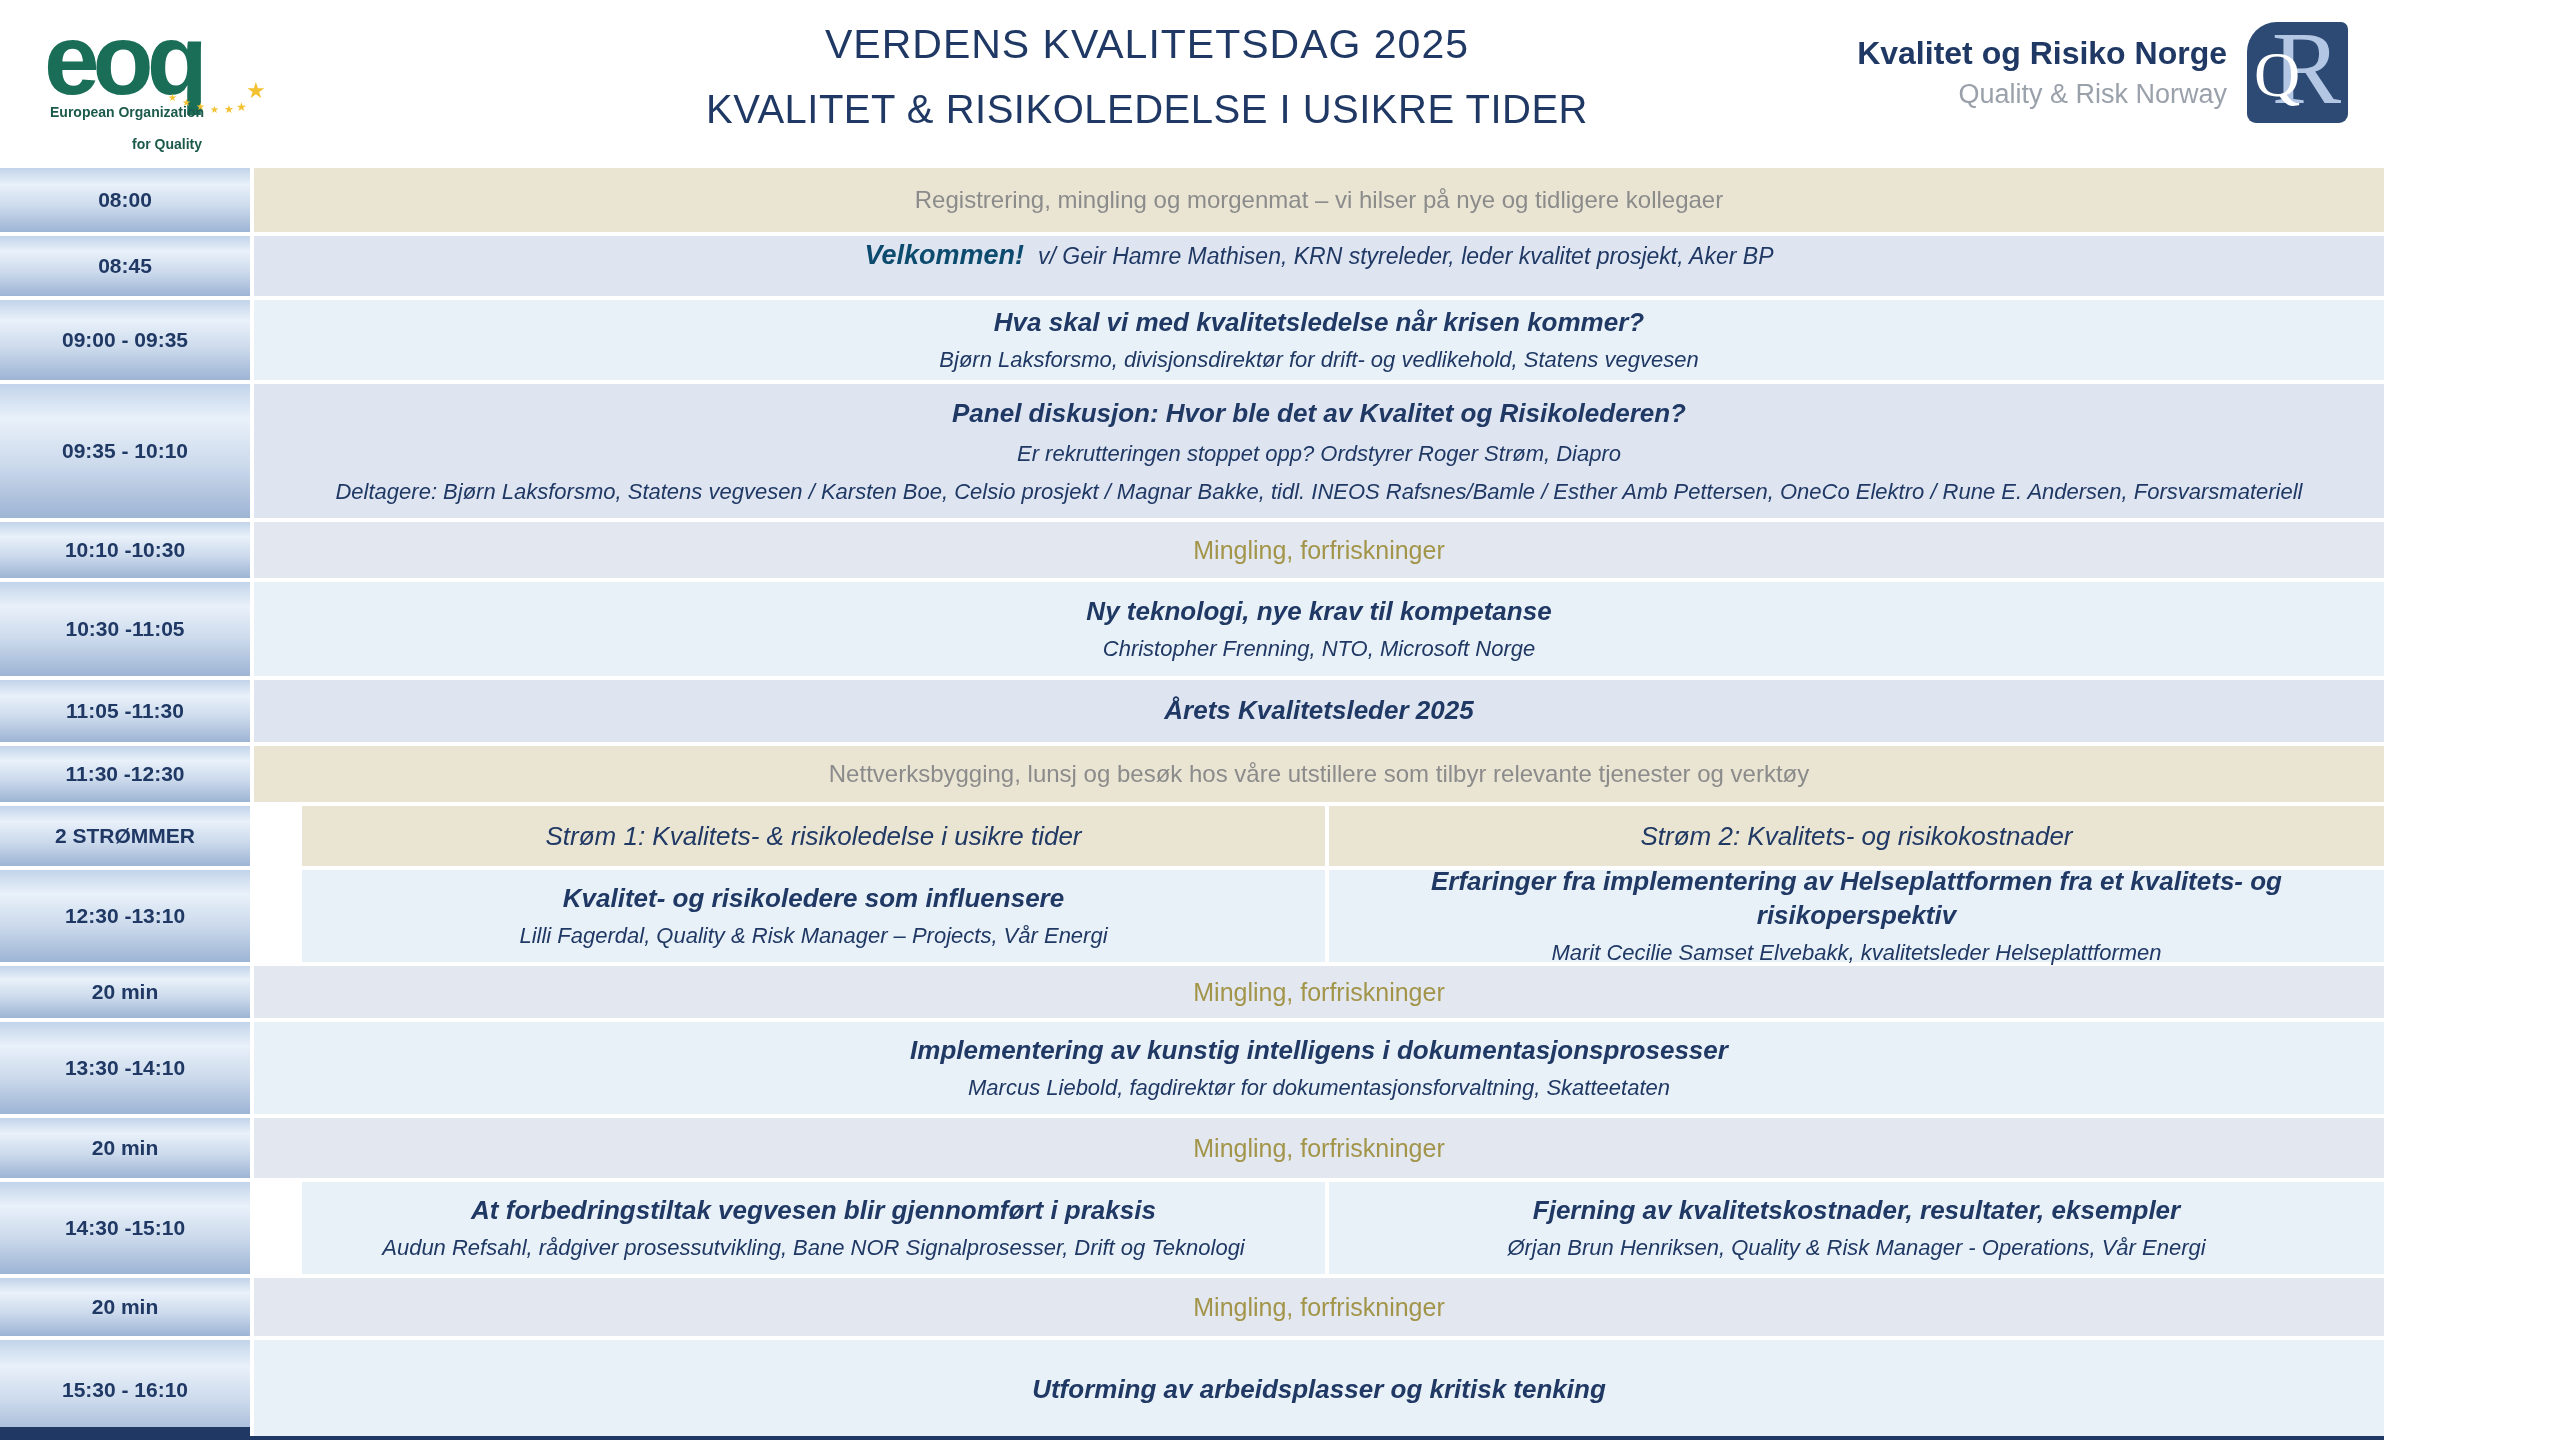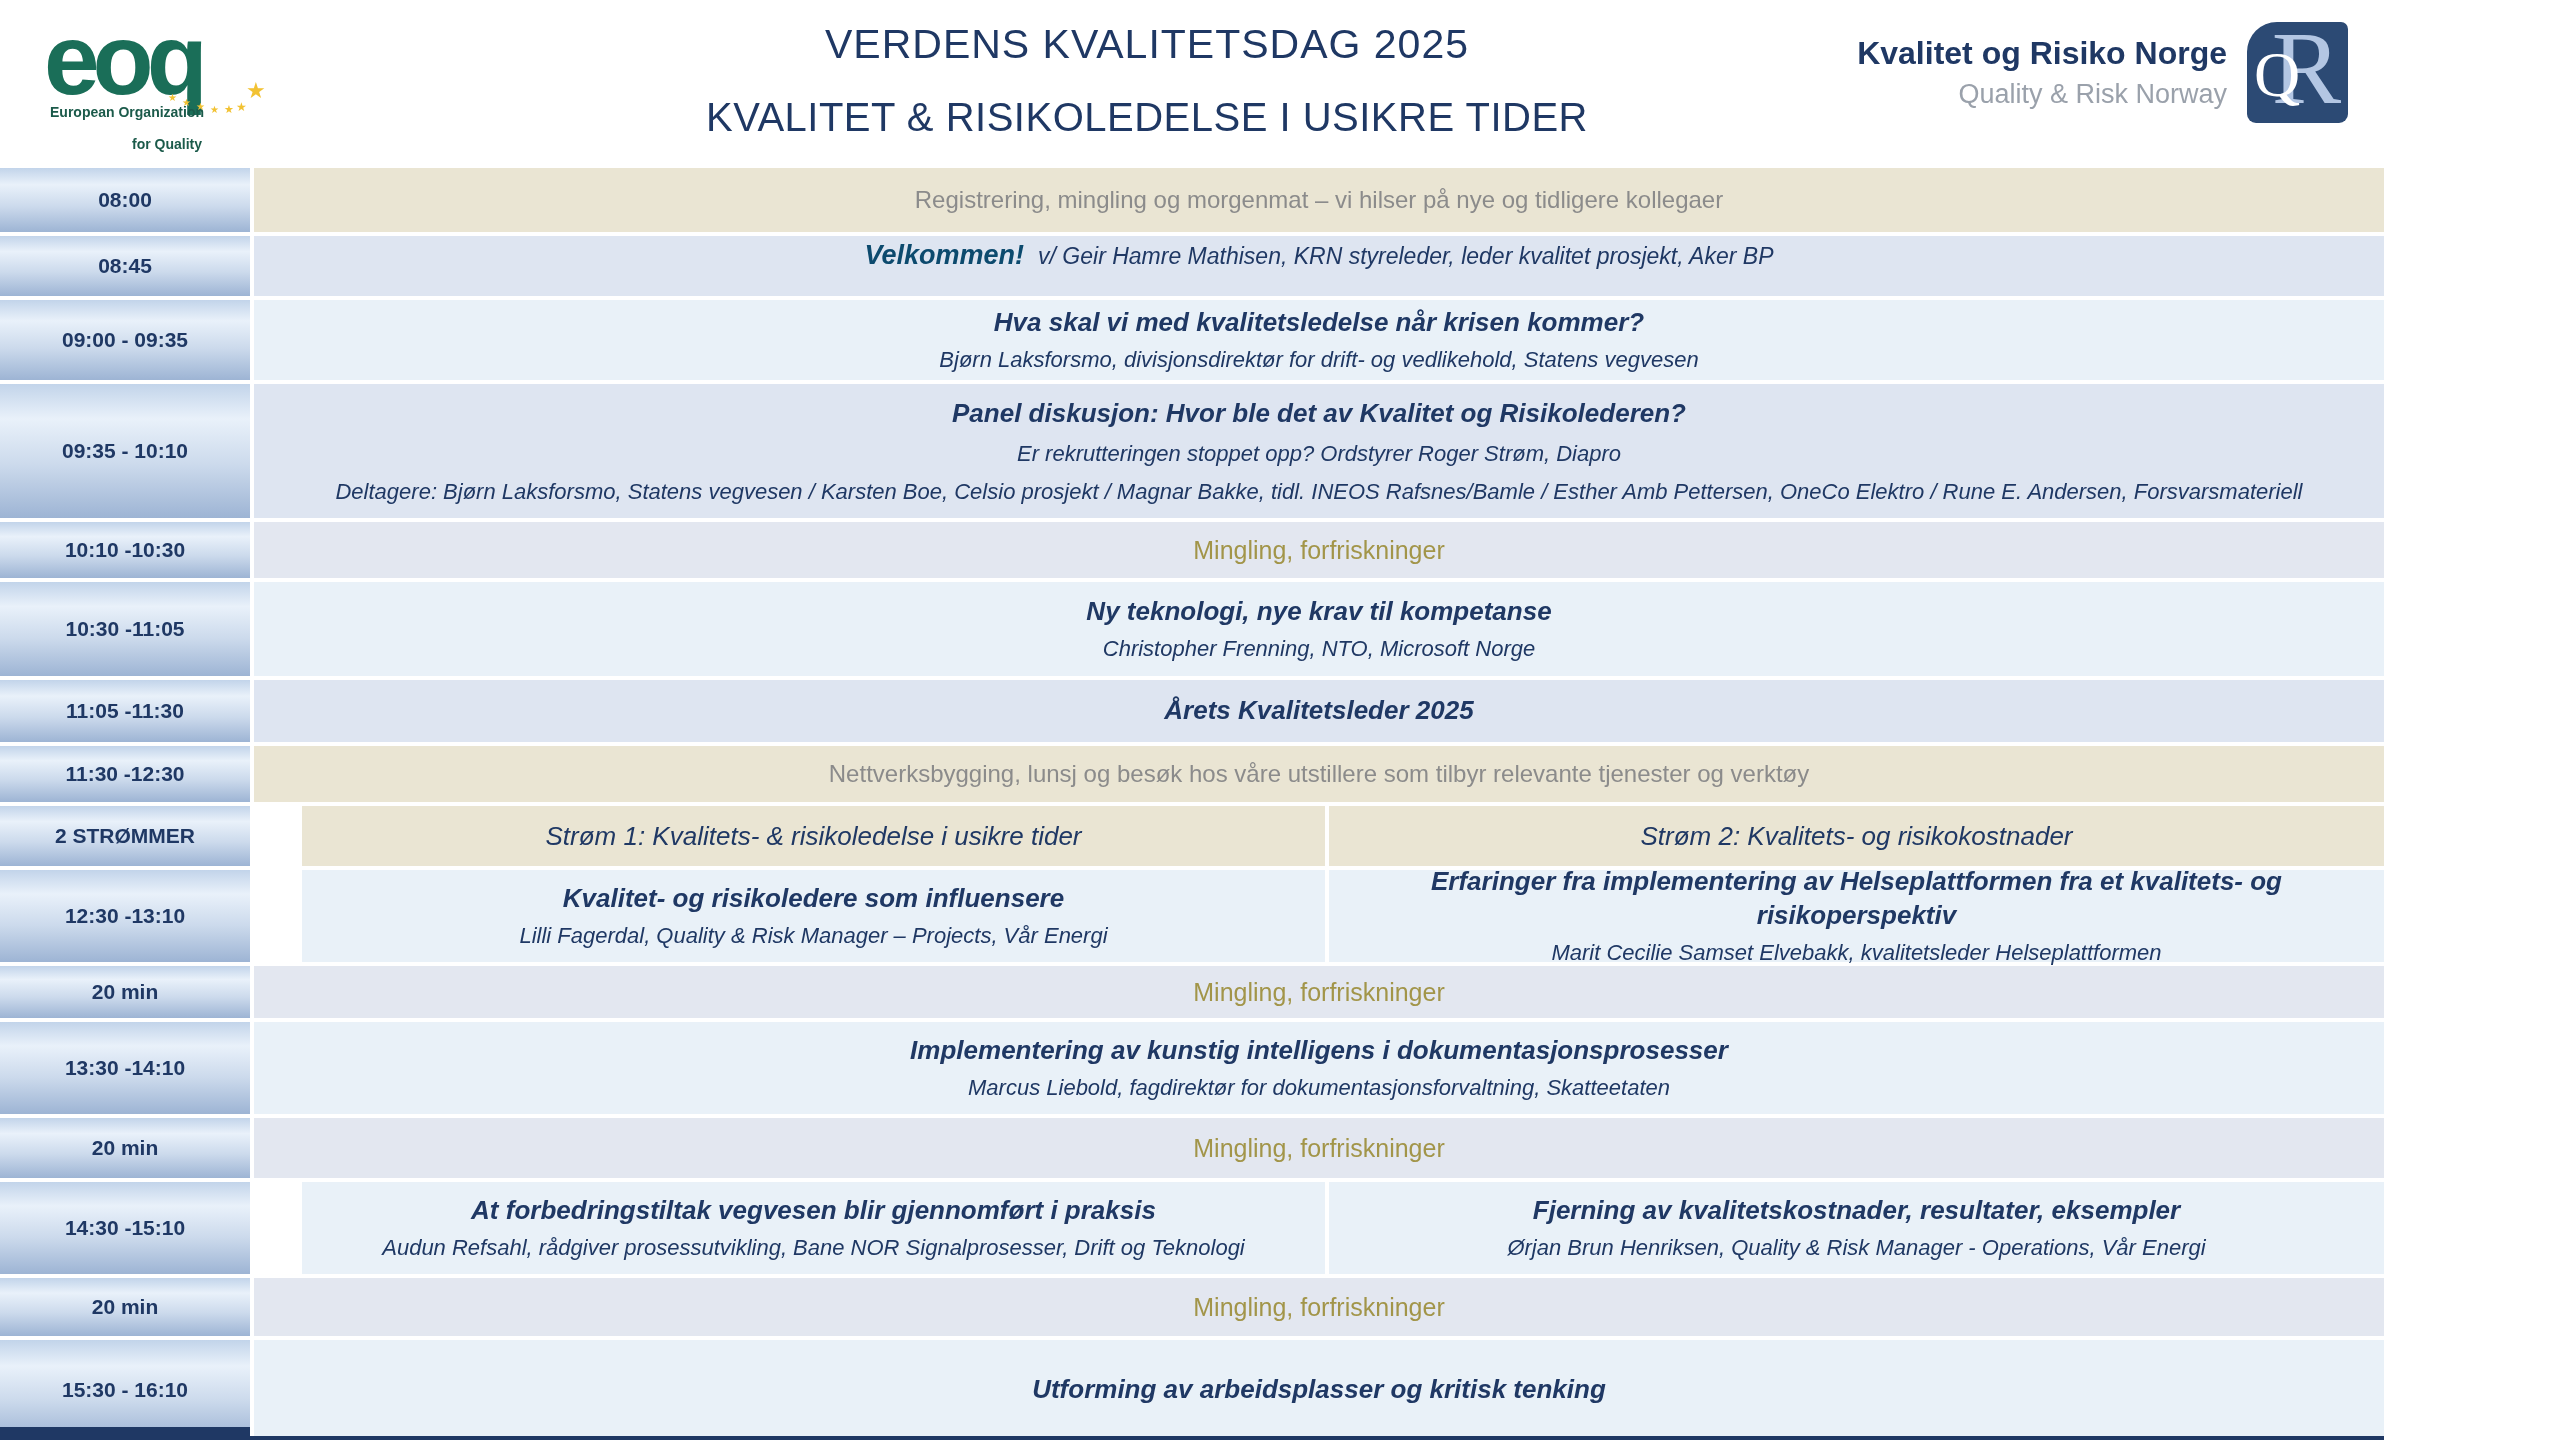--- a/index.html
+++ b/index.html
@@ -5,21 +5,21 @@
   html,body { margin:0; padding:0; background:#ffffff; }
   .page {
     position:relative; width:2384px; height:1440px; background:#ffffff;
     overflow:hidden; font-family:"Liberation Sans", sans-serif;
   }
 
   
   .header { position:relative; height:168px; background:#ffffff; }
   .titles { position:absolute; left:133px; top:20px; width:2028px; text-align:center; color:#1f3864; }
   .title-line1 { font-size:41px; letter-spacing:1px; line-height:1.2; }
-  .title-line2 { font-size:40px; letter-spacing:0.5px; line-height:1.2; margin-top:24px; }
+  .title-line2 { font-size:40px; letter-spacing:0.5px; line-height:1.2; margin-top:16px; }
 
   
   .eoq { position:absolute; left:40px; top:16px; width:310px; height:140px; }
   .eoq-word { position:absolute; left:4px; top:-14px; font-size:100px; font-weight:bold;
               color:#1a6e58; letter-spacing:-7px; }
   .eoq-sub1 { position:absolute; left:10px; top:88px; font-size:14px; font-weight:bold; color:#1b5a4a; }
   .eoq-sub2 { position:absolute; left:92px; top:120px; font-size:14px; font-weight:bold; color:#1b5a4a;text-align:center; }
   .eoq-star { position:absolute; color:#f2c233; }
   .s1{left:128px;top:76px;font-size:10px;} .s2{left:142px;top:81px;font-size:10px;}
   .s3{left:156px;top:85px;font-size:10px;} .s4{left:170px;top:88px;font-size:10px;}

